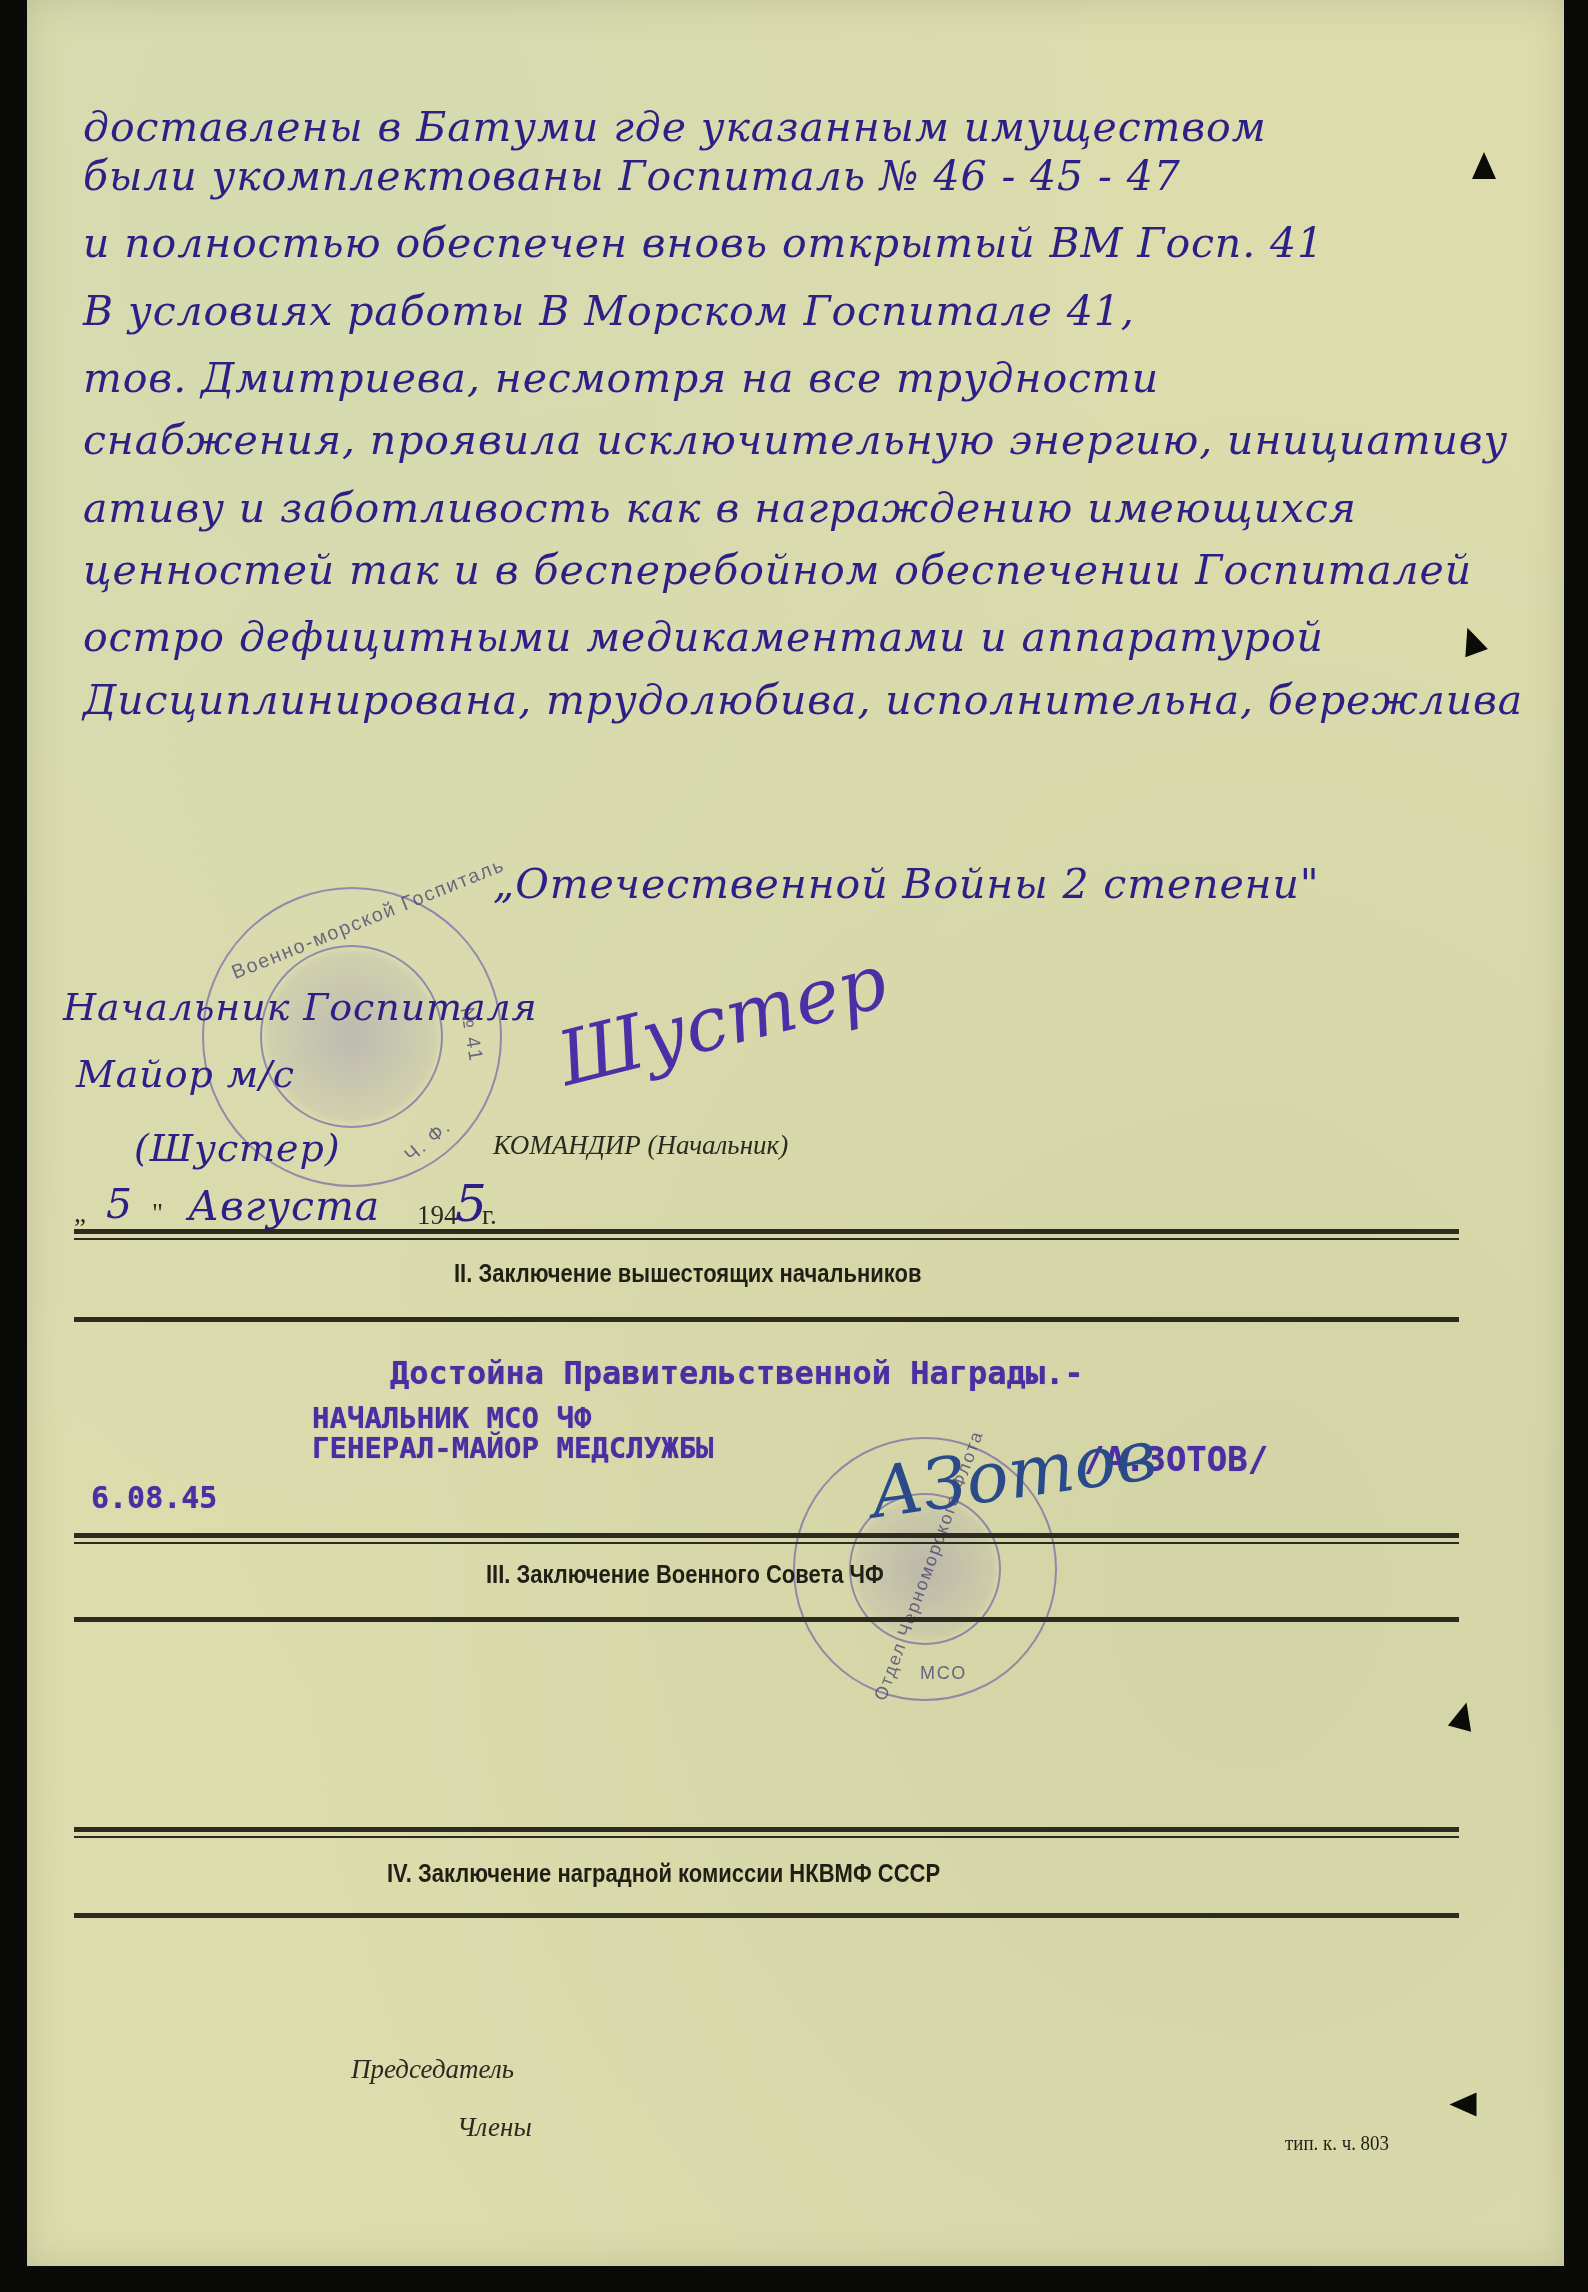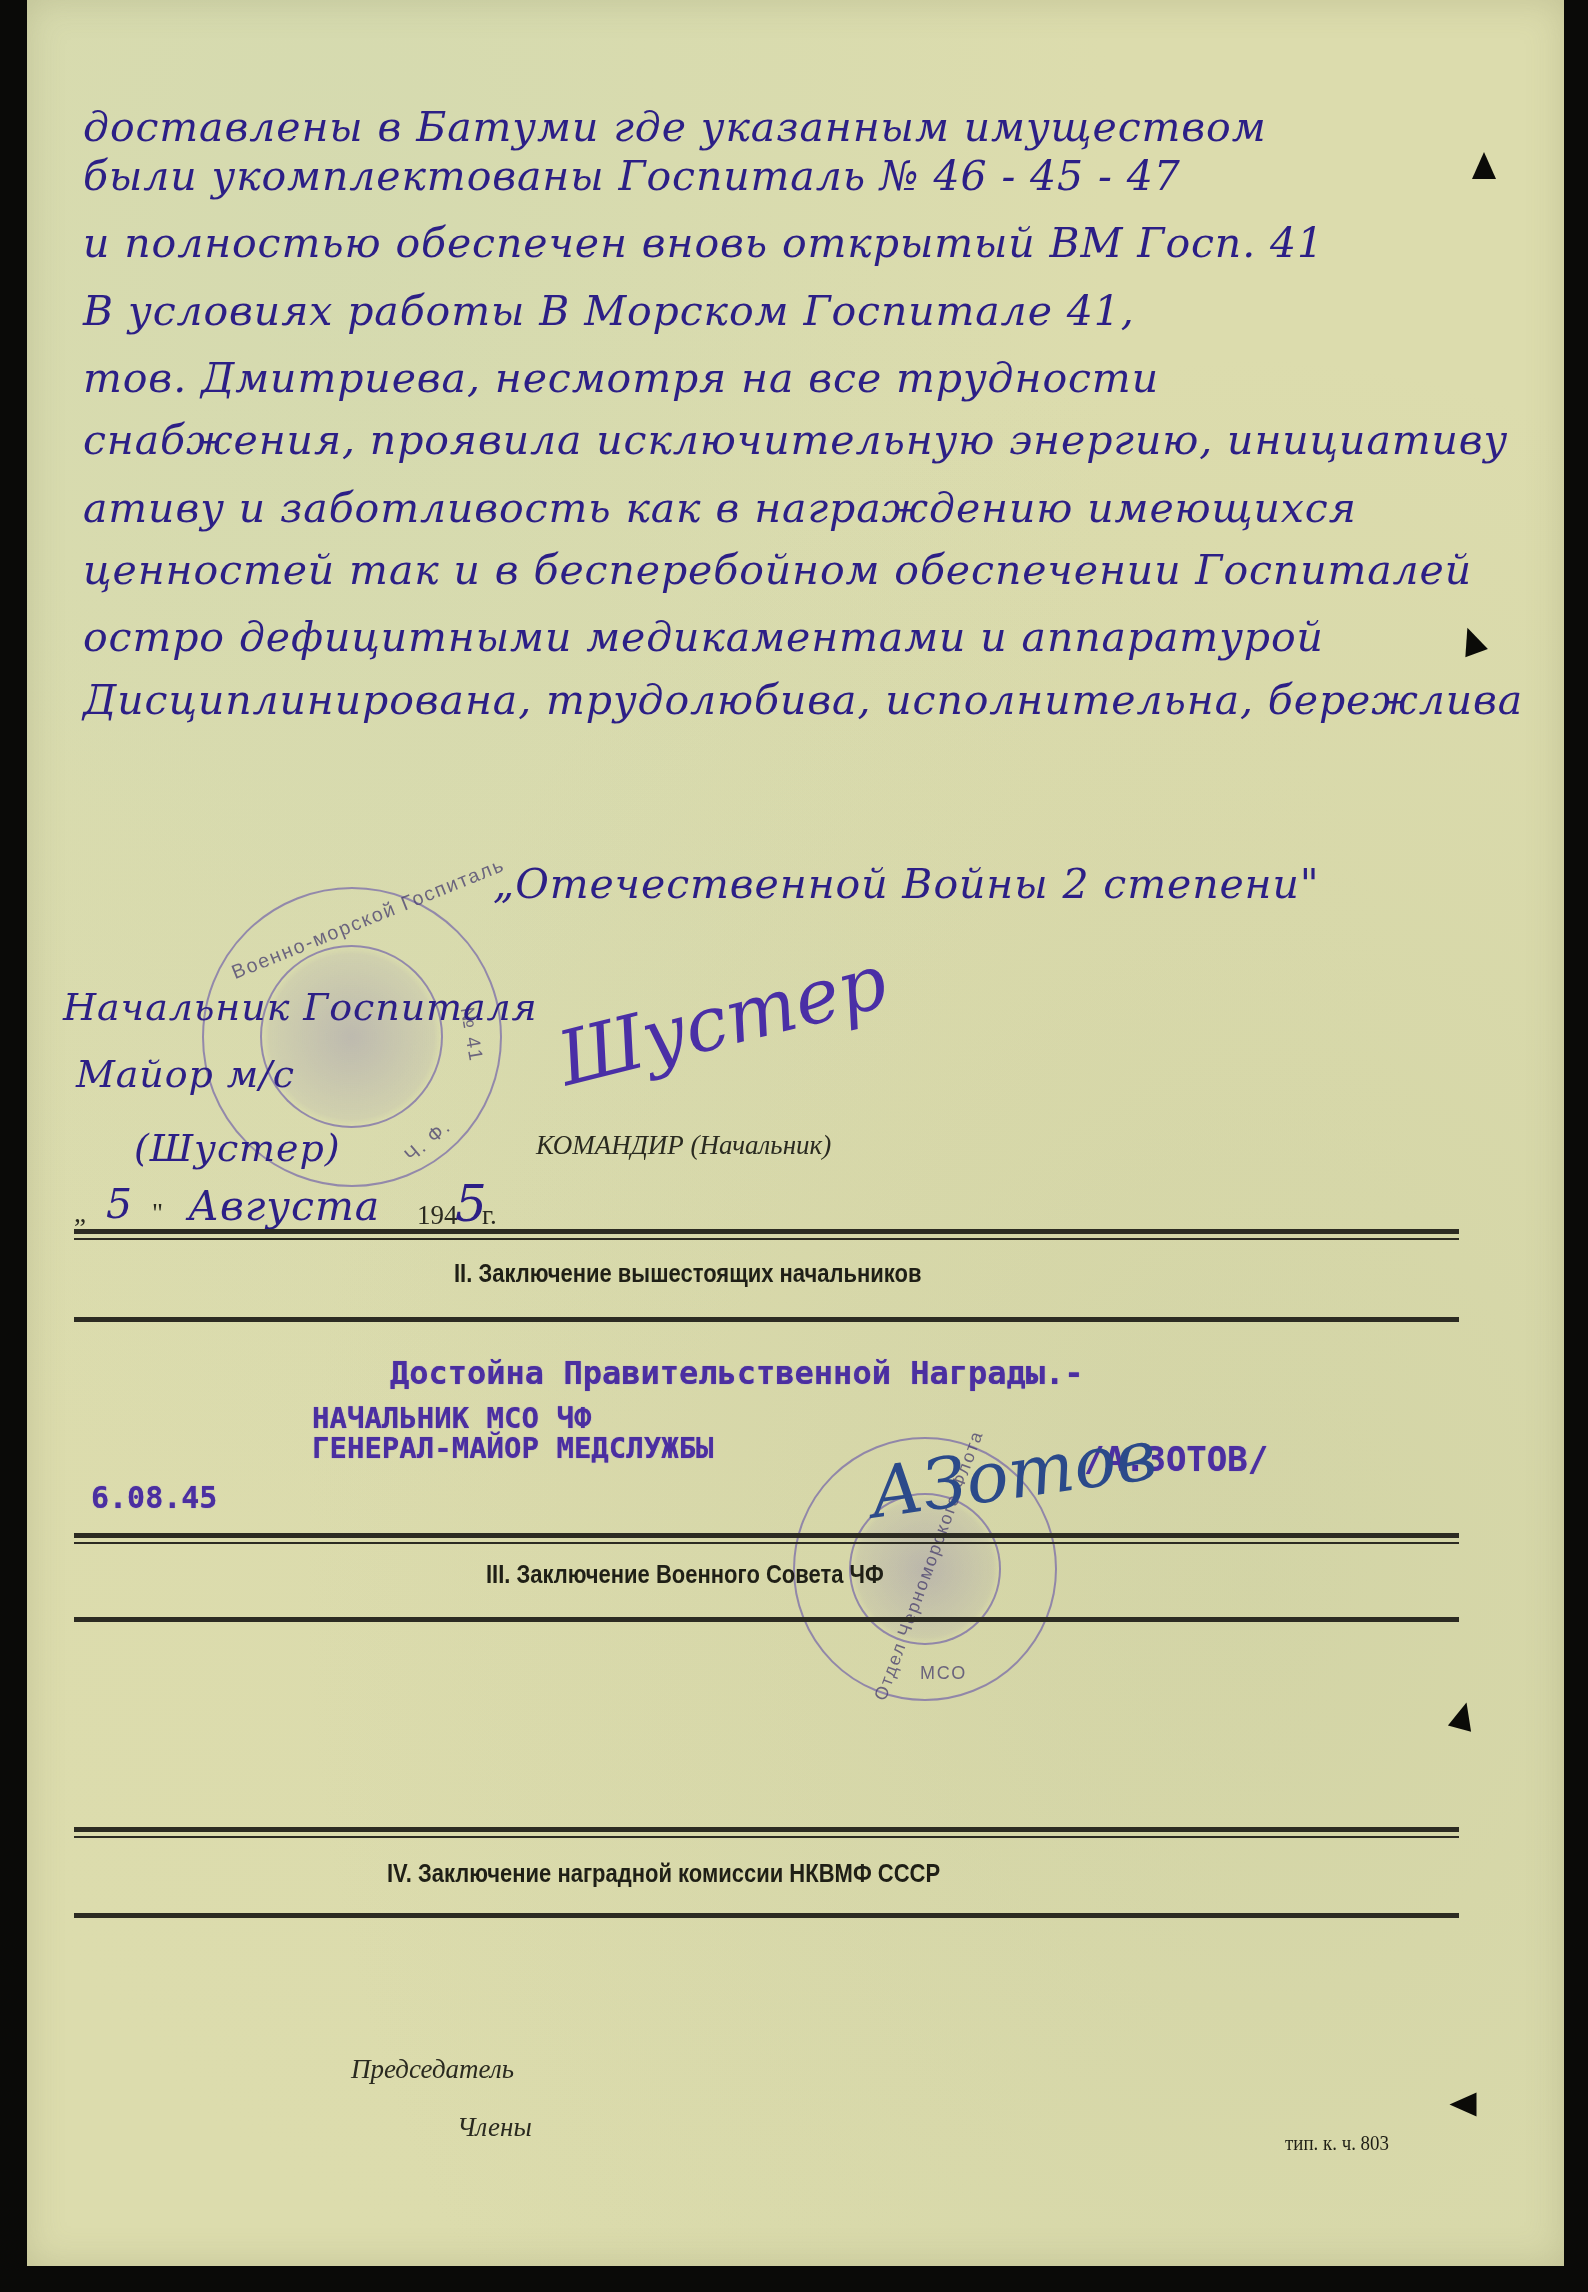--- a/index.html
+++ b/index.html
@@ -135,21 +135,21 @@
     <div class="stamp-text" style="left:18px; top:18px; transform:rotate(-22deg);">Военно-морской Госпиталь</div>
     <div class="stamp-text" style="left:240px; top:134px; transform:rotate(80deg);">№ 41</div>
     <div class="stamp-text" style="left:197px; top:240px; transform:rotate(-40deg);">Ч. Ф.</div>
   </div>
 
   <div class="hw" style="left:36px; top:985px; font-size:38px;">Начальник Госпиталя</div>
   <div class="hw" style="left:49px; top:1052px; font-size:38px;">Майор м/с</div>
   <div class="hw" style="left:107px; top:1111px; font-size:38px;margin-top:15px;">(Шустер)</div>
   <div class="sig" style="left:528px; top:976px; font-size:75px; transform:rotate(-14deg);">Шустер</div>
 
-  <div class="print-italic" style="left:466px; top:1130px;margin-left:43px;">КОМАНДИР (Начальник)</div>
+  <div class="print-italic" style="left:466px; top:1130px;">КОМАНДИР (Начальник)</div>
 
   <div>
     <span class="print-italic" style="left:47px; top:1198px; font-style:normal;">„</span>
     <span class="date-dots" style="left:64px; top:1229px; width:56px;"></span>
     <span class="hw" style="left:79px; top:1180px;">5</span>
     <span class="print-italic" style="left:125px; top:1198px; font-style:normal;">"</span>
     <span class="date-dots" style="left:143px; top:1229px; width:242px;"></span>
     <span class="hw" style="left:161px; top:1182px;">Августа</span>
     <span class="print-italic" style="left:390px; top:1200px; font-style:normal;">194</span>
     <span class="hw" style="left:428px; top:1175px; font-size:50px;">5</span>

